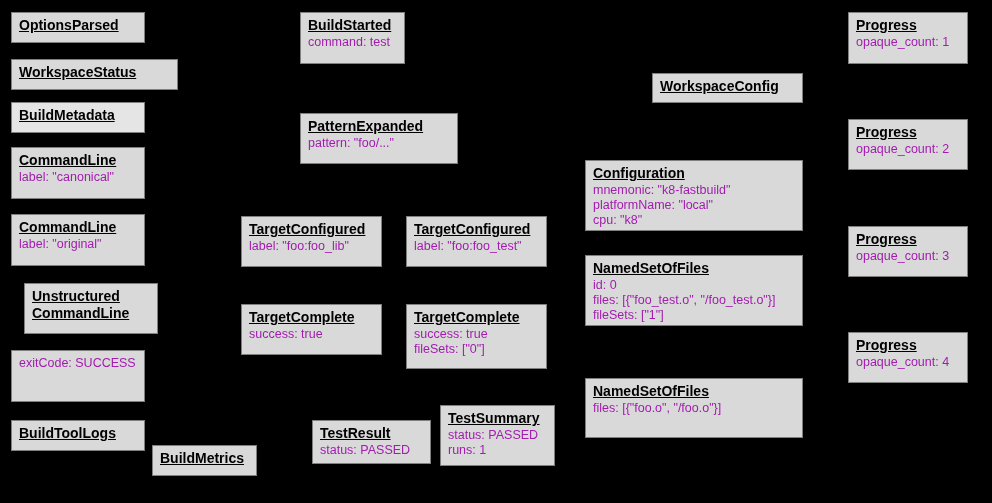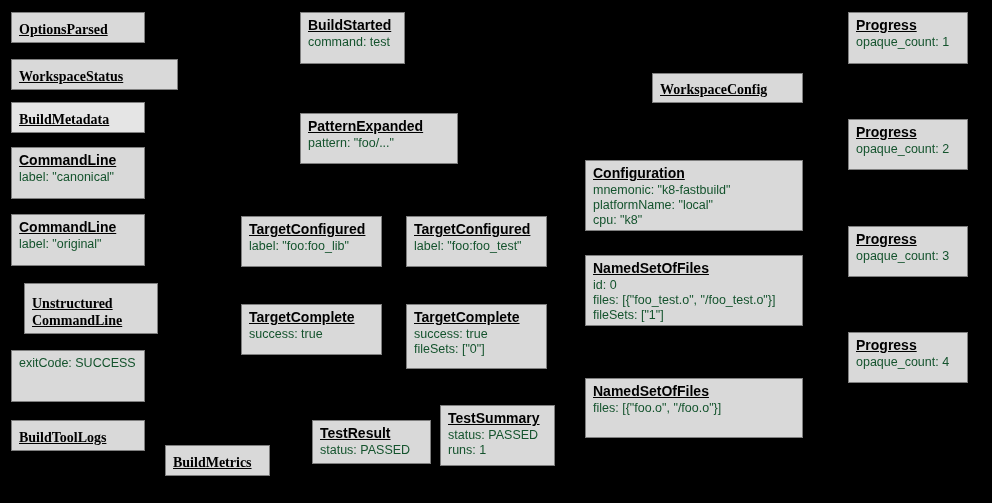--- a/index.html
+++ b/index.html
@@ -35,26 +35,25 @@
   }
   .node-fields {
     display: block;
     margin-top: 1px;
   }
   .node-field {
     display: block;
     font-size: 12.5px;
     line-height: 15px;
     white-space: nowrap;
-    color: #14532d;
+    color: #a21caf;
   }
   .node.title-only {
     display: flex;
-    align-items: flex-end;
-    font-family: Liberation Serif, serif;
+    align-items: flex-start;
   }
   .node.title-only .node-title {
     line-height: 17px;
   }
 </style>
 </head>
 <body>
 
 <div id="canvas" style="width: 992px; height: 503px; background: rgb(0, 0, 0);">
     <div class="node title-only" style="left: 11px; top: 12px; width: 134px; height: 31px; background: rgb(217, 217, 217); border-color: rgb(127, 127, 127);">
@@ -83,21 +82,21 @@
 CommandLine</span>
     </div>
     <div class="node" style="left: 11px; top: 350px; width: 134px; height: 52px; background: rgb(217, 217, 217); border-color: rgb(127, 127, 127);">
       <span class="node-fields">
         <span class="node-field">exitCode: SUCCESS</span>
       </span>
     </div>
     <div class="node title-only" style="left: 11px; top: 420px; width: 134px; height: 31px; background: rgb(217, 217, 217); border-color: rgb(127, 127, 127);">
       <span class="node-title">BuildToolLogs</span>
     </div>
-    <div class="node title-only" style="left: 165px; top: 445px; width: 105px; height: 31px; background: rgb(217, 217, 217); border-color: rgb(127, 127, 127);">
+    <div class="node title-only" style="left: 152px; top: 445px; width: 105px; height: 31px; background: rgb(217, 217, 217); border-color: rgb(127, 127, 127);">
       <span class="node-title">BuildMetrics</span>
     </div>
     <div class="node" style="left: 300px; top: 12px; width: 105px; height: 52px; background: rgb(217, 217, 217); border-color: rgb(127, 127, 127);">
       <span class="node-title">BuildStarted</span>
       <span class="node-fields">
         <span class="node-field">command: test</span>
       </span>
     </div>
     <div class="node" style="left: 300px; top: 113px; width: 158px; height: 51px; background: rgb(217, 217, 217); border-color: rgb(127, 127, 127);">
       <span class="node-title">PatternExpanded</span>

